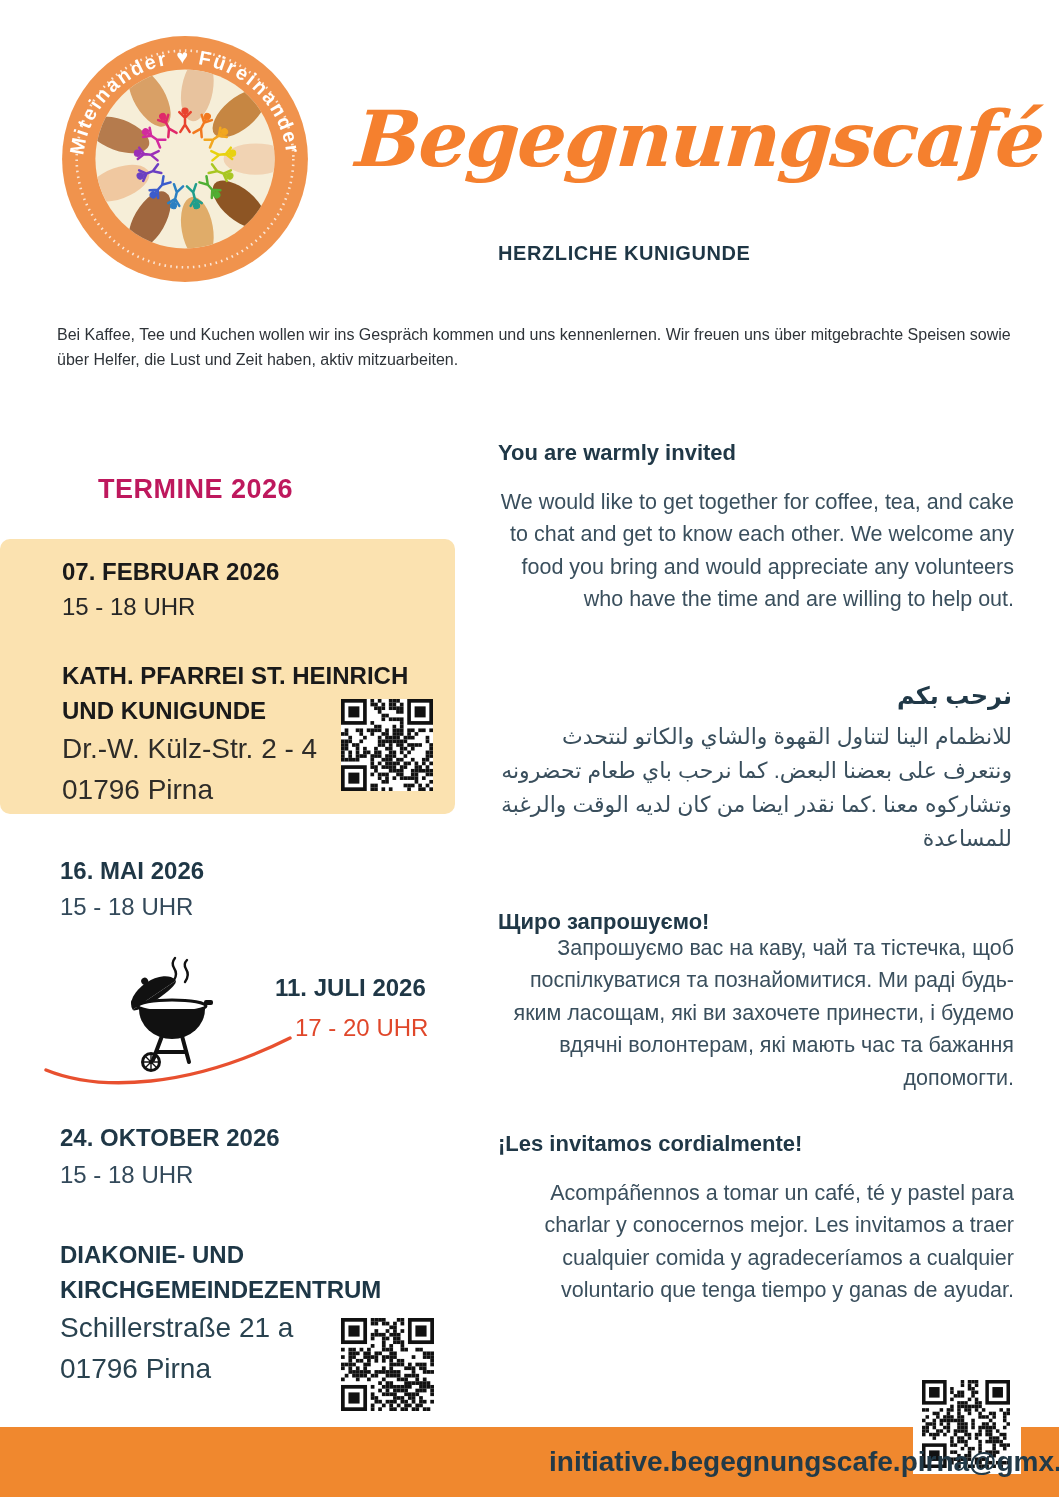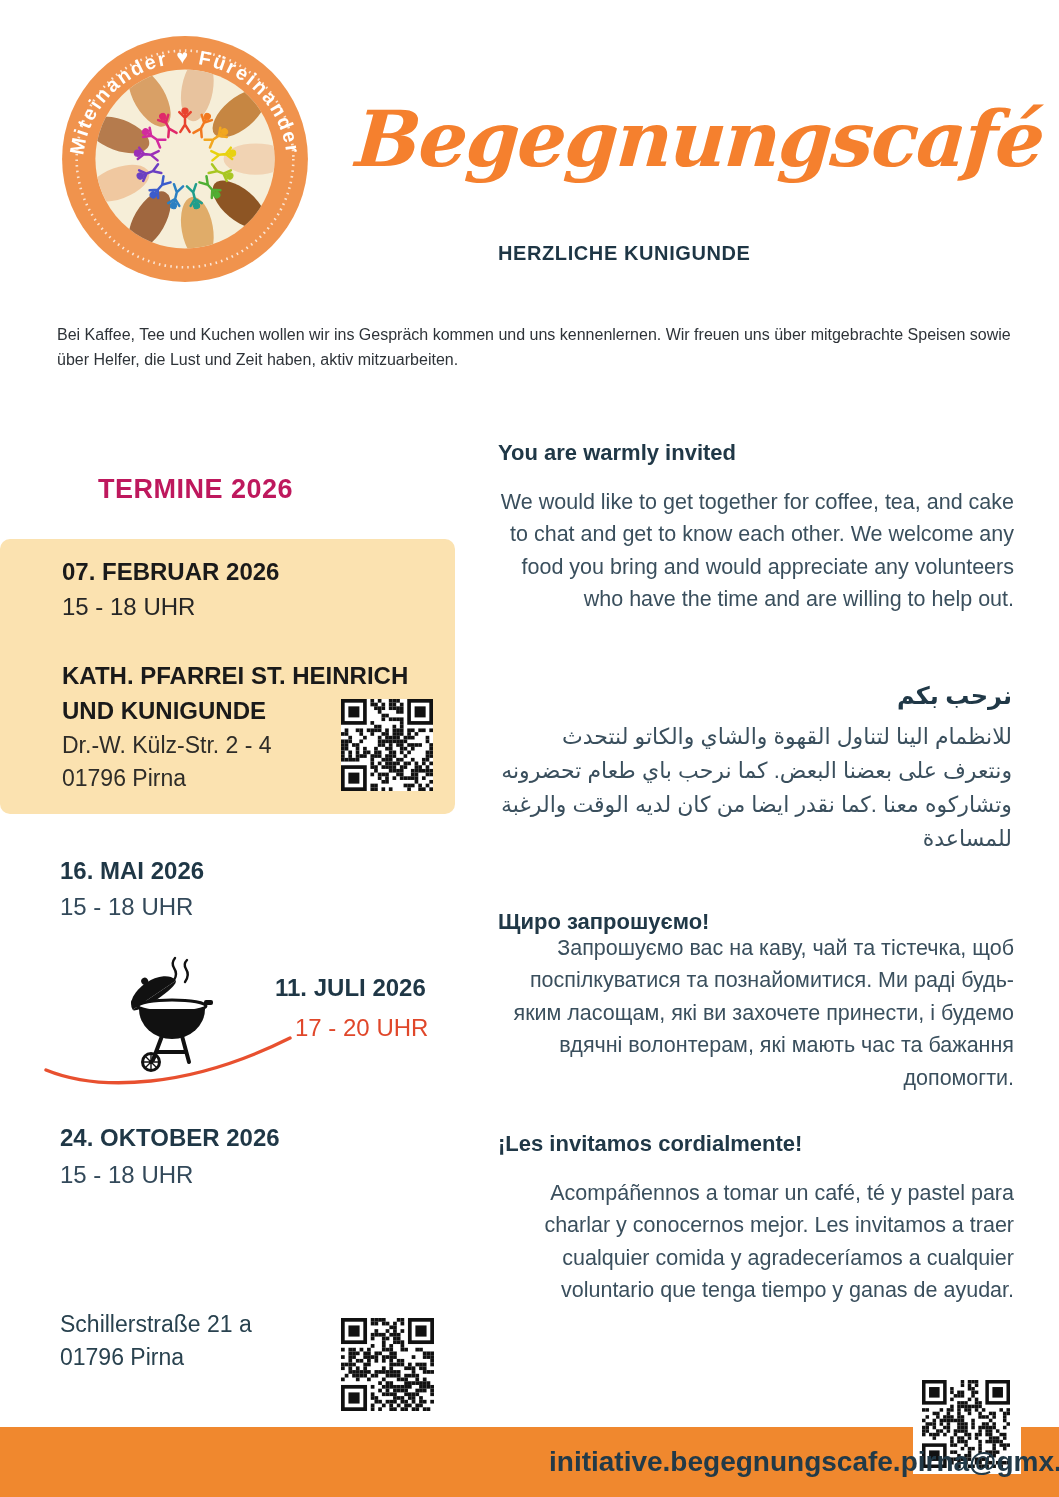--- a/index.html
+++ b/index.html
@@ -41,21 +41,21 @@
     left:0;top:539px;width:455px;height:275px;background:#fbe2b0;border-radius:10px;
   }
   .date-bold{font-size:24px;font-weight:bold;}
   .date-black{color:#1a1a1a;}
   .date-navy{color:#1f3746;}
   .time-line{font-size:24px;font-weight:400;color:#33495a;}
   .time-black{color:#262626;}
   .time-red{color:#e0472a;}
   .venue-bold{font-size:24px;font-weight:bold;color:#1a1a1a;line-height:1.45;}
   .venue-navy{color:#1e3746;}
-  .addr{font-size:23px;color:#2e2c28;line-height:1.45;}
+  .addr{font-size:28px;color:#2e2c28;line-height:1.45;}
   .addr-navy{color:#29424f;}
   .qr{line-height:0;}
 
   
   .rc-head{font-size:22px;font-weight:bold;color:#203847;}
   .rc-body{font-size:21.5px;line-height:1.51;color:#3a4f5d;text-align:right;}
   .rtl{direction:rtl;text-align:right;font-size:22px;}
 
   
   .footer-band{left:0;top:1427px;width:1059px;height:70px;background:#f0882e;}
@@ -404,20 +404,24 @@
 
   <div class="abs" style="left:40px;top:1030px;">
     <svg width="262" height="62" viewBox="0 0 262 62" xmlns="http://www.w3.org/2000/svg">
       <path d="M6 40 C 60 62, 150 58, 250 8" fill="none" stroke="#e8502f" stroke-width="3.4" stroke-linecap="round"></path>
     </svg>
   </div>
 
   <div class="abs date-bold date-navy" style="left:60px;top:1124px;">24. OKTOBER 2026</div>
   <div class="abs time-line" style="left:60px;top:1161px;">15 - 18 UHR</div>
 
+  <div class="abs venue-bold venue-navy" style="left:60px;top:1238px;">
+    <div>DIAKONIE- UND</div>
+    <div>KIRCHGEMEINDEZENTRUM</div>
+  </div>
   <div class="abs addr addr-navy" style="left:60px;top:1308px;">
     <div>Schillerstraße 21 a</div>
     <div>01796 Pirna</div>
   </div>
   <div class="abs qr" style="left:341px;top:1318px;"><svg width="93" height="93" viewBox="0 0 25 25" xmlns="http://www.w3.org/2000/svg">
         <rect width="25" height="25" fill="#fff"></rect>
         <rect x="8" y="0" width="1" height="1" fill="#111"></rect>
         <rect x="9" y="0" width="1" height="1" fill="#111"></rect>
         <rect x="10" y="0" width="1" height="1" fill="#111"></rect>
         <rect x="11" y="0" width="1" height="1" fill="#111"></rect>

